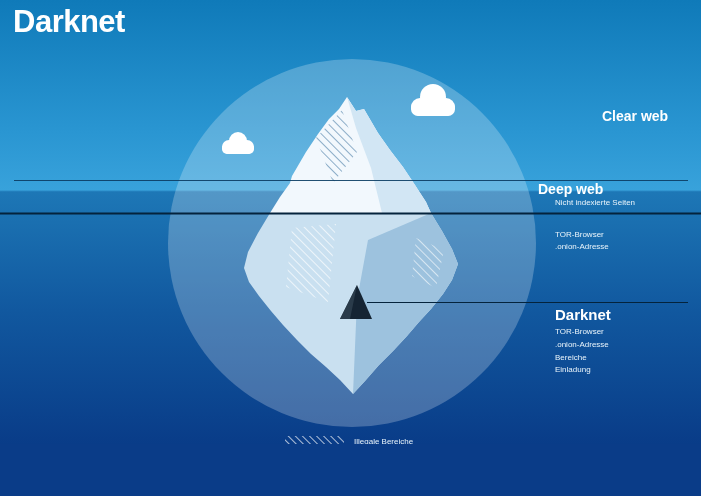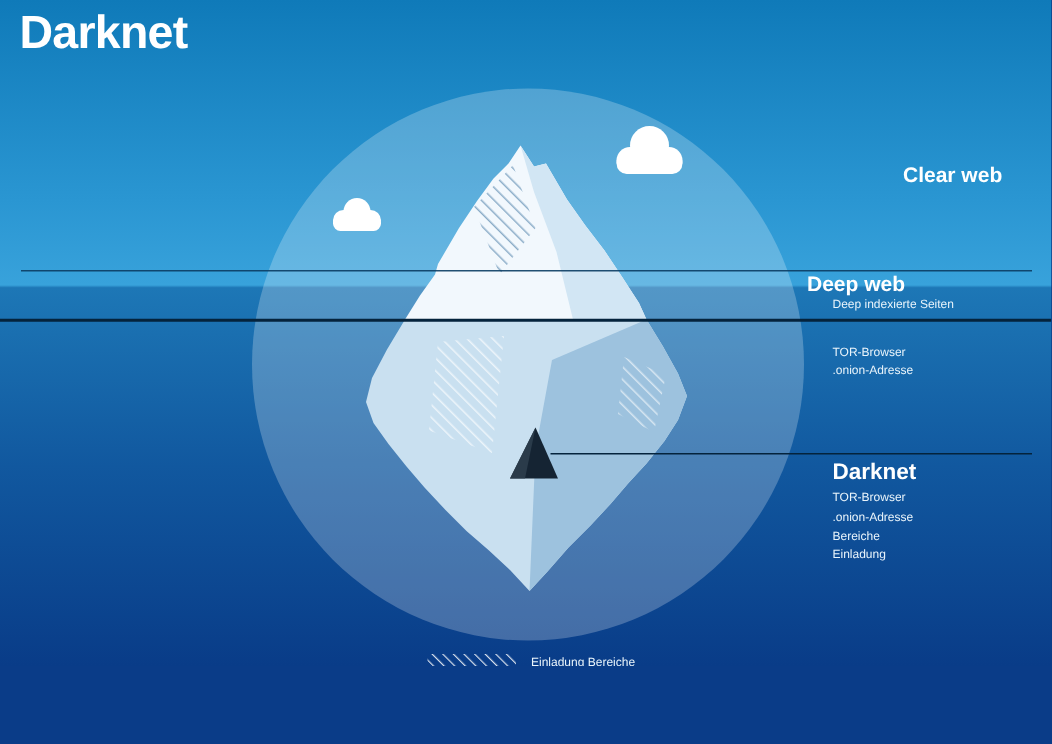--- a/index.html
+++ b/index.html
@@ -86,30 +86,30 @@
     <line x1="367" y1="302.5" x2="688" y2="302.5" stroke="#04233c" stroke-width="1"></line>
 
     <rect x="285" y="436" width="59" height="11" fill="url(#hatchLegend)"></rect>
   </svg>
 
   <div class="txt title">Darknet</div>
 
   <div class="txt lab-clearweb">Clear web</div>
 
   <div class="txt lab-deepweb">Deep web</div>
-  <div class="txt lab-deepweb-sub">Deep indexierte Seiten</div>
+  <div class="txt lab-deepweb-sub">Nicht indexierte Seiten</div>
 
   <div class="txt deepweb-items">
     <div>TOR-Browser</div>
     <div>.onion-Adresse</div>
   </div>
 
   <div class="txt lab-darknet">Darknet</div>
   <div class="txt darknet-items">
     <div>TOR-Browser</div>
     <div>.onion-Adresse</div>
     <div>Bereiche</div>
     <div>Einladung</div>
   </div>
 
-  <div class="txt legend-label">Einladung Bereiche</div>
+  <div class="txt legend-label">Illegale Bereiche</div>
 
 </div>
 
 </body></html>

